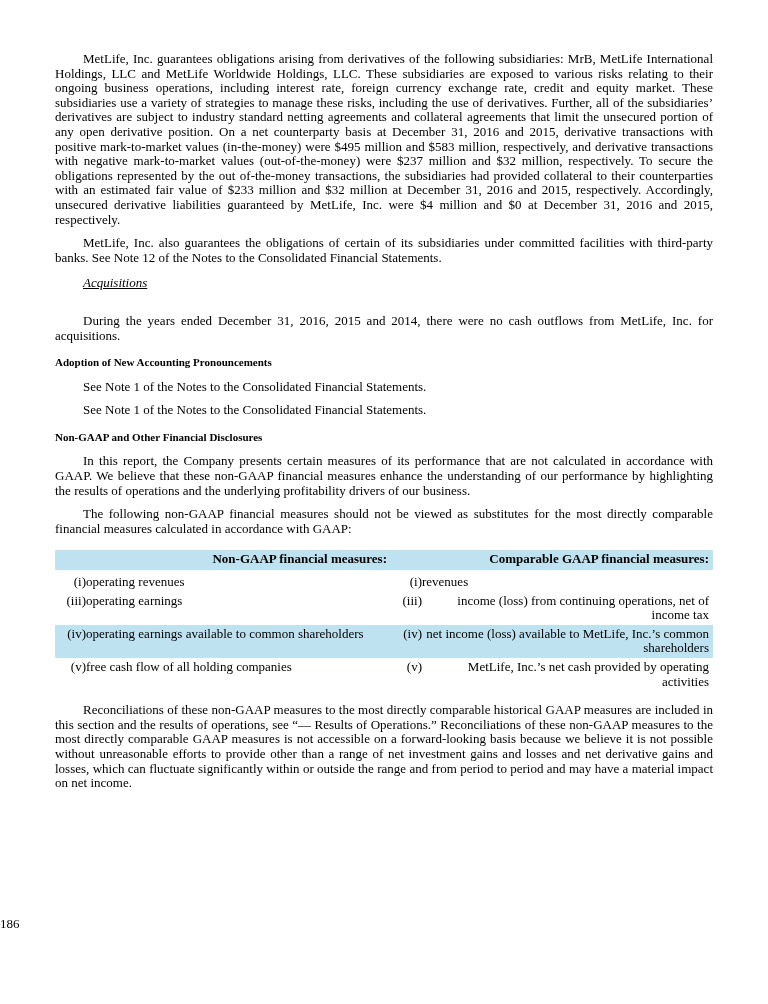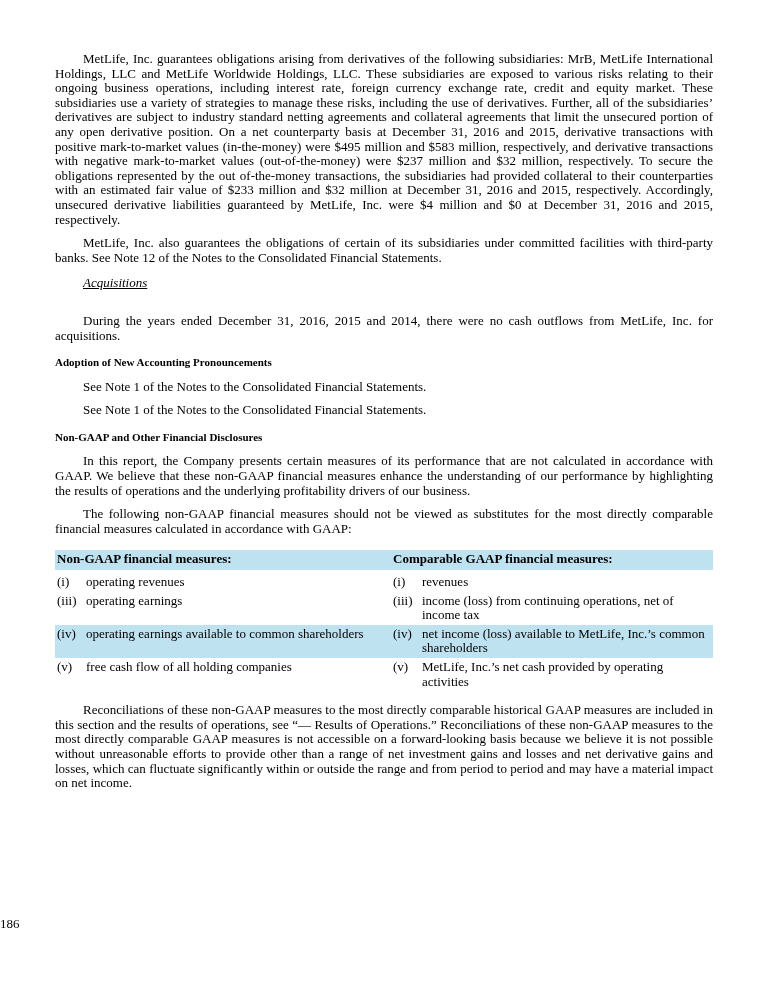--- a/index.html
+++ b/index.html
@@ -39,21 +39,21 @@
   }
   table.measures {
     width: 100%;
     border-collapse: separate;
     border-spacing: 0;
     margin: 14px 0 12px 0;
   }
   table.measures th,
   table.measures td {
     vertical-align: top;
-    text-align: left;
+    text-align: right;
     font-size: 13px;
     line-height: 14.6px;
     padding: 2px 4px 2px 2px;
     font-weight: normal;
   }
   table.measures th {
     font-weight: bold;
     padding-top: 2px;
     padding-bottom: 3px;
   }

